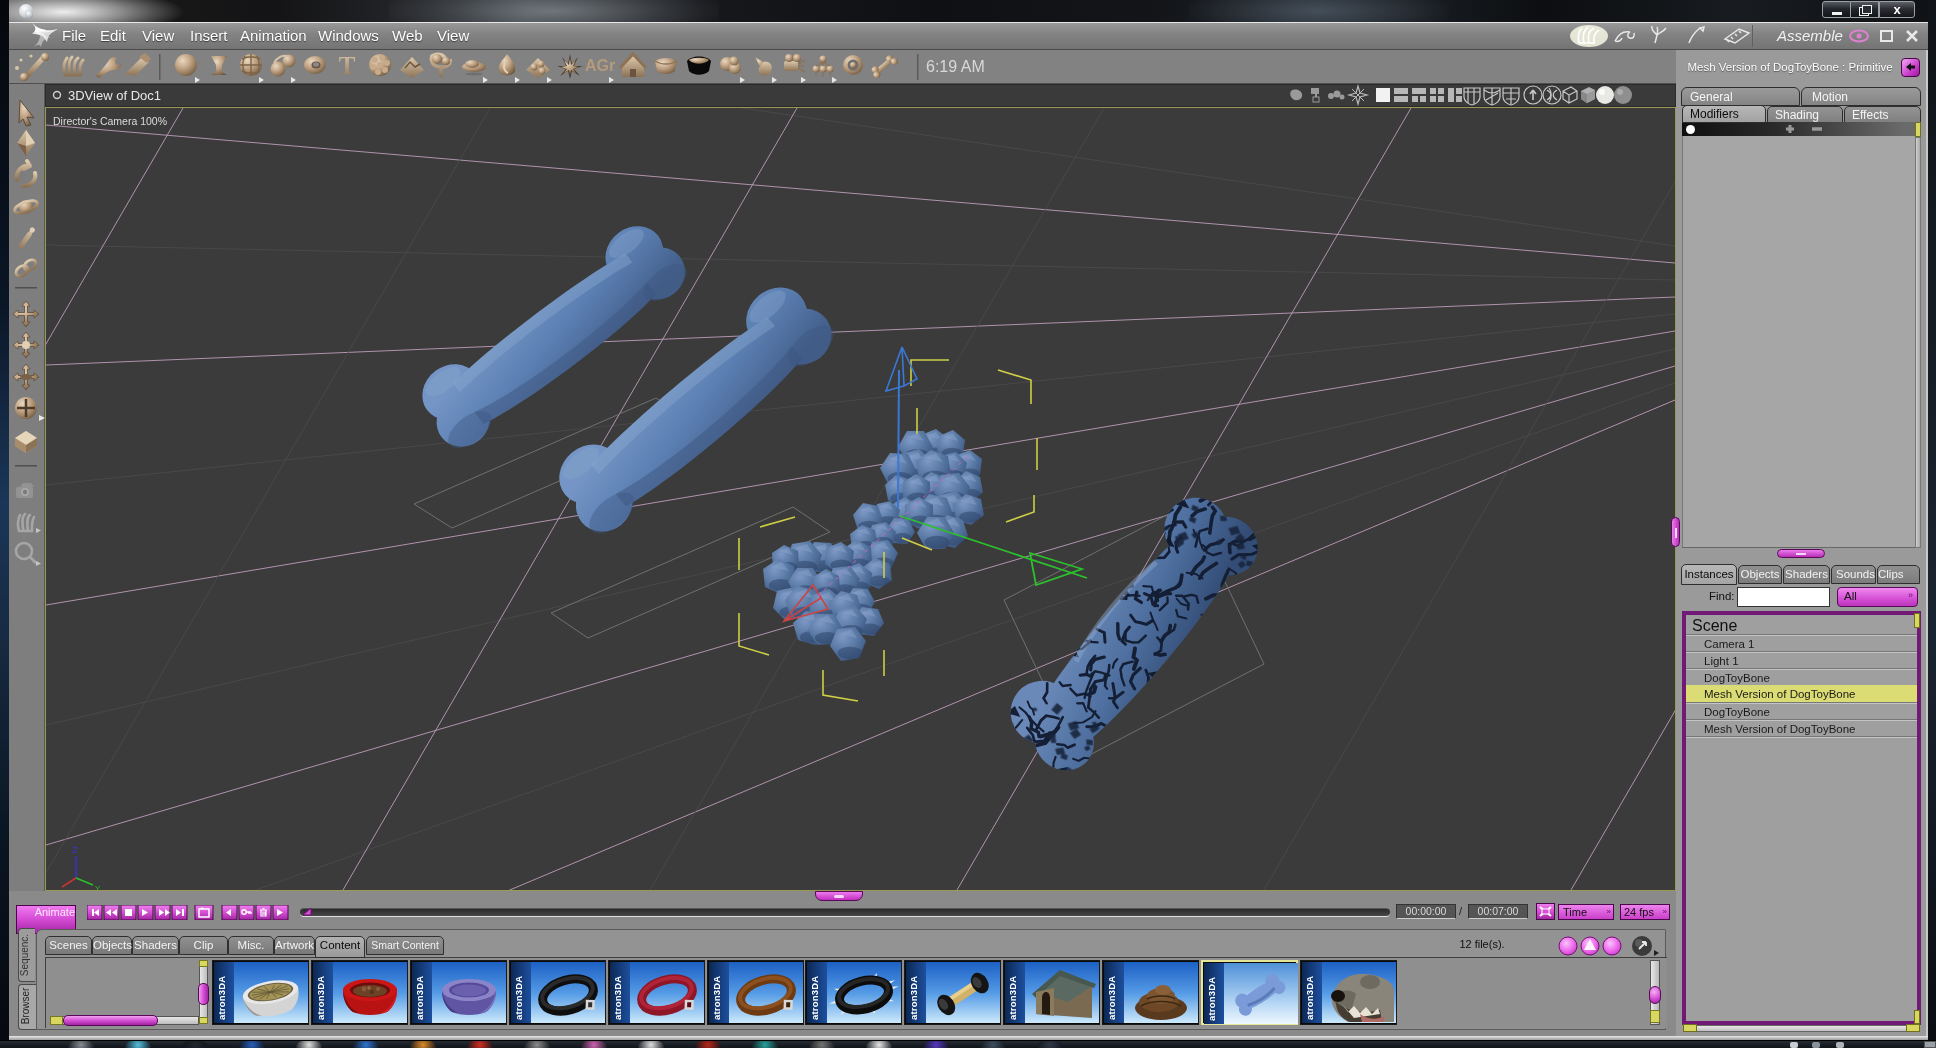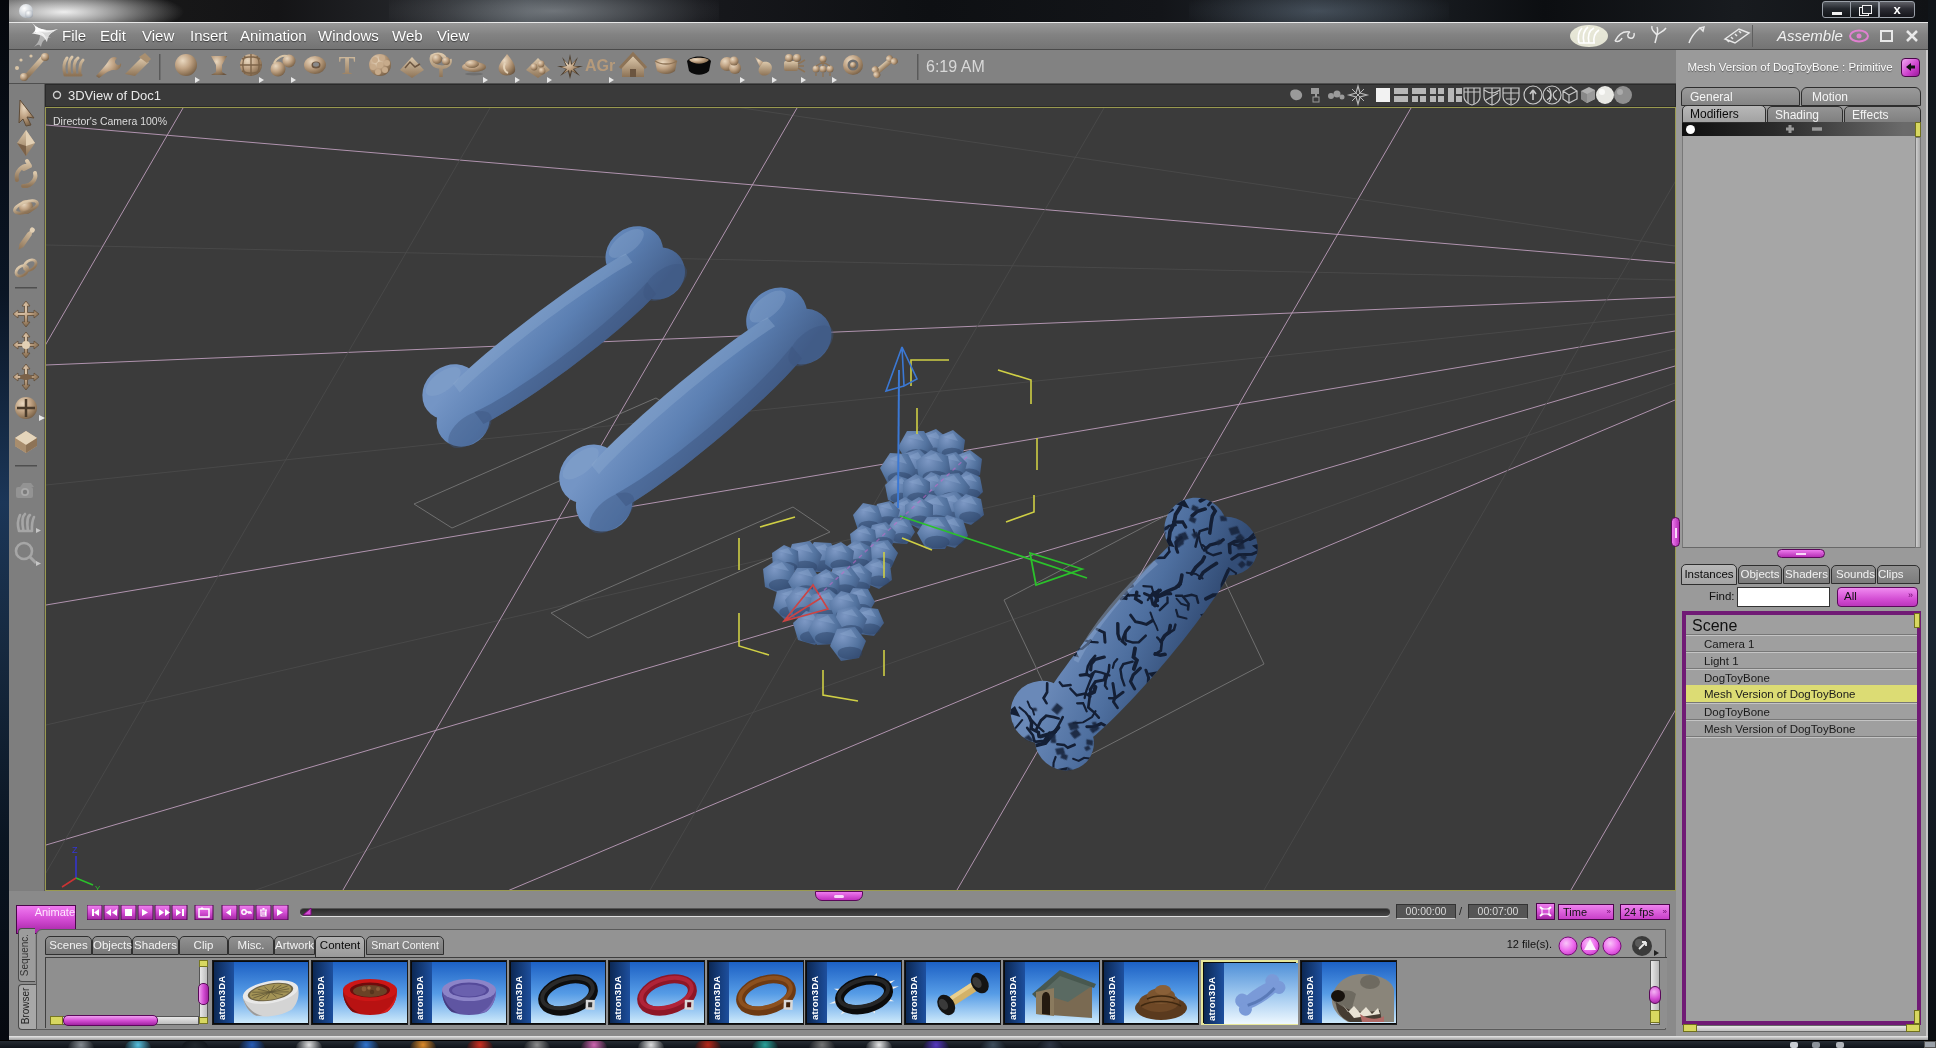--- a/index.html
+++ b/index.html
@@ -1095,21 +1095,21 @@
             <path d="M-2,22 C6,28 16,28 22,24 L22,30 L0,30 Z" fill="#b06a66"></path>
             <ellipse cx="8" cy="-10" rx="10" ry="7" fill="#6e6a60"></ellipse>
           </g>
         </svg></div>
     </div>
 
   <div class="abs" style="left:1641px;top:960px;width:10px;height:65px;background:linear-gradient(90deg,#e8e8e8,#b8b8b8);border:1px solid #555;box-sizing:border-box;"></div>
   <div class="abs" style="left:1640px;top:986px;width:12px;height:18px;background:radial-gradient(circle at 40% 30%,#f4b2f4,#d44fd4 55%,#9a1f9a);border:1px solid #5a085a;border-radius:6px;box-sizing:border-box;"></div>
   <div class="abs" style="left:1641px;top:1010px;width:10px;height:13px;background:#d8d860;border:1px solid #777720;box-sizing:border-box;"></div>
 
-  <div class="abs" style="left:1403px;top:938px;width:140px;height:14px;font-size:11px;color:#111;text-align:right;">12 file(s).</div>
+  <div class="abs" style="left:1403px;top:938px;width:140px;height:14px;font-size:11px;color:#111;text-align:center;">12 file(s).</div>
   <svg class="abs" style="left:1548px;top:934px;" width="115" height="24">
     <defs>
         <radialGradient id="pinkC" cx="0.4" cy="0.35" r="0.8">
           <stop offset="0" stop-color="#f8c4f8"></stop>
           <stop offset="0.5" stop-color="#ee6eee"></stop>
           <stop offset="1" stop-color="#c02fc0"></stop>
         </radialGradient>
       </defs>
     <circle cx="11" cy="12" r="9" fill="url(#pinkC)" stroke="#7a0a7a"></circle>
     <circle cx="33" cy="12" r="9" fill="url(#pinkC)" stroke="#7a0a7a"></circle>

